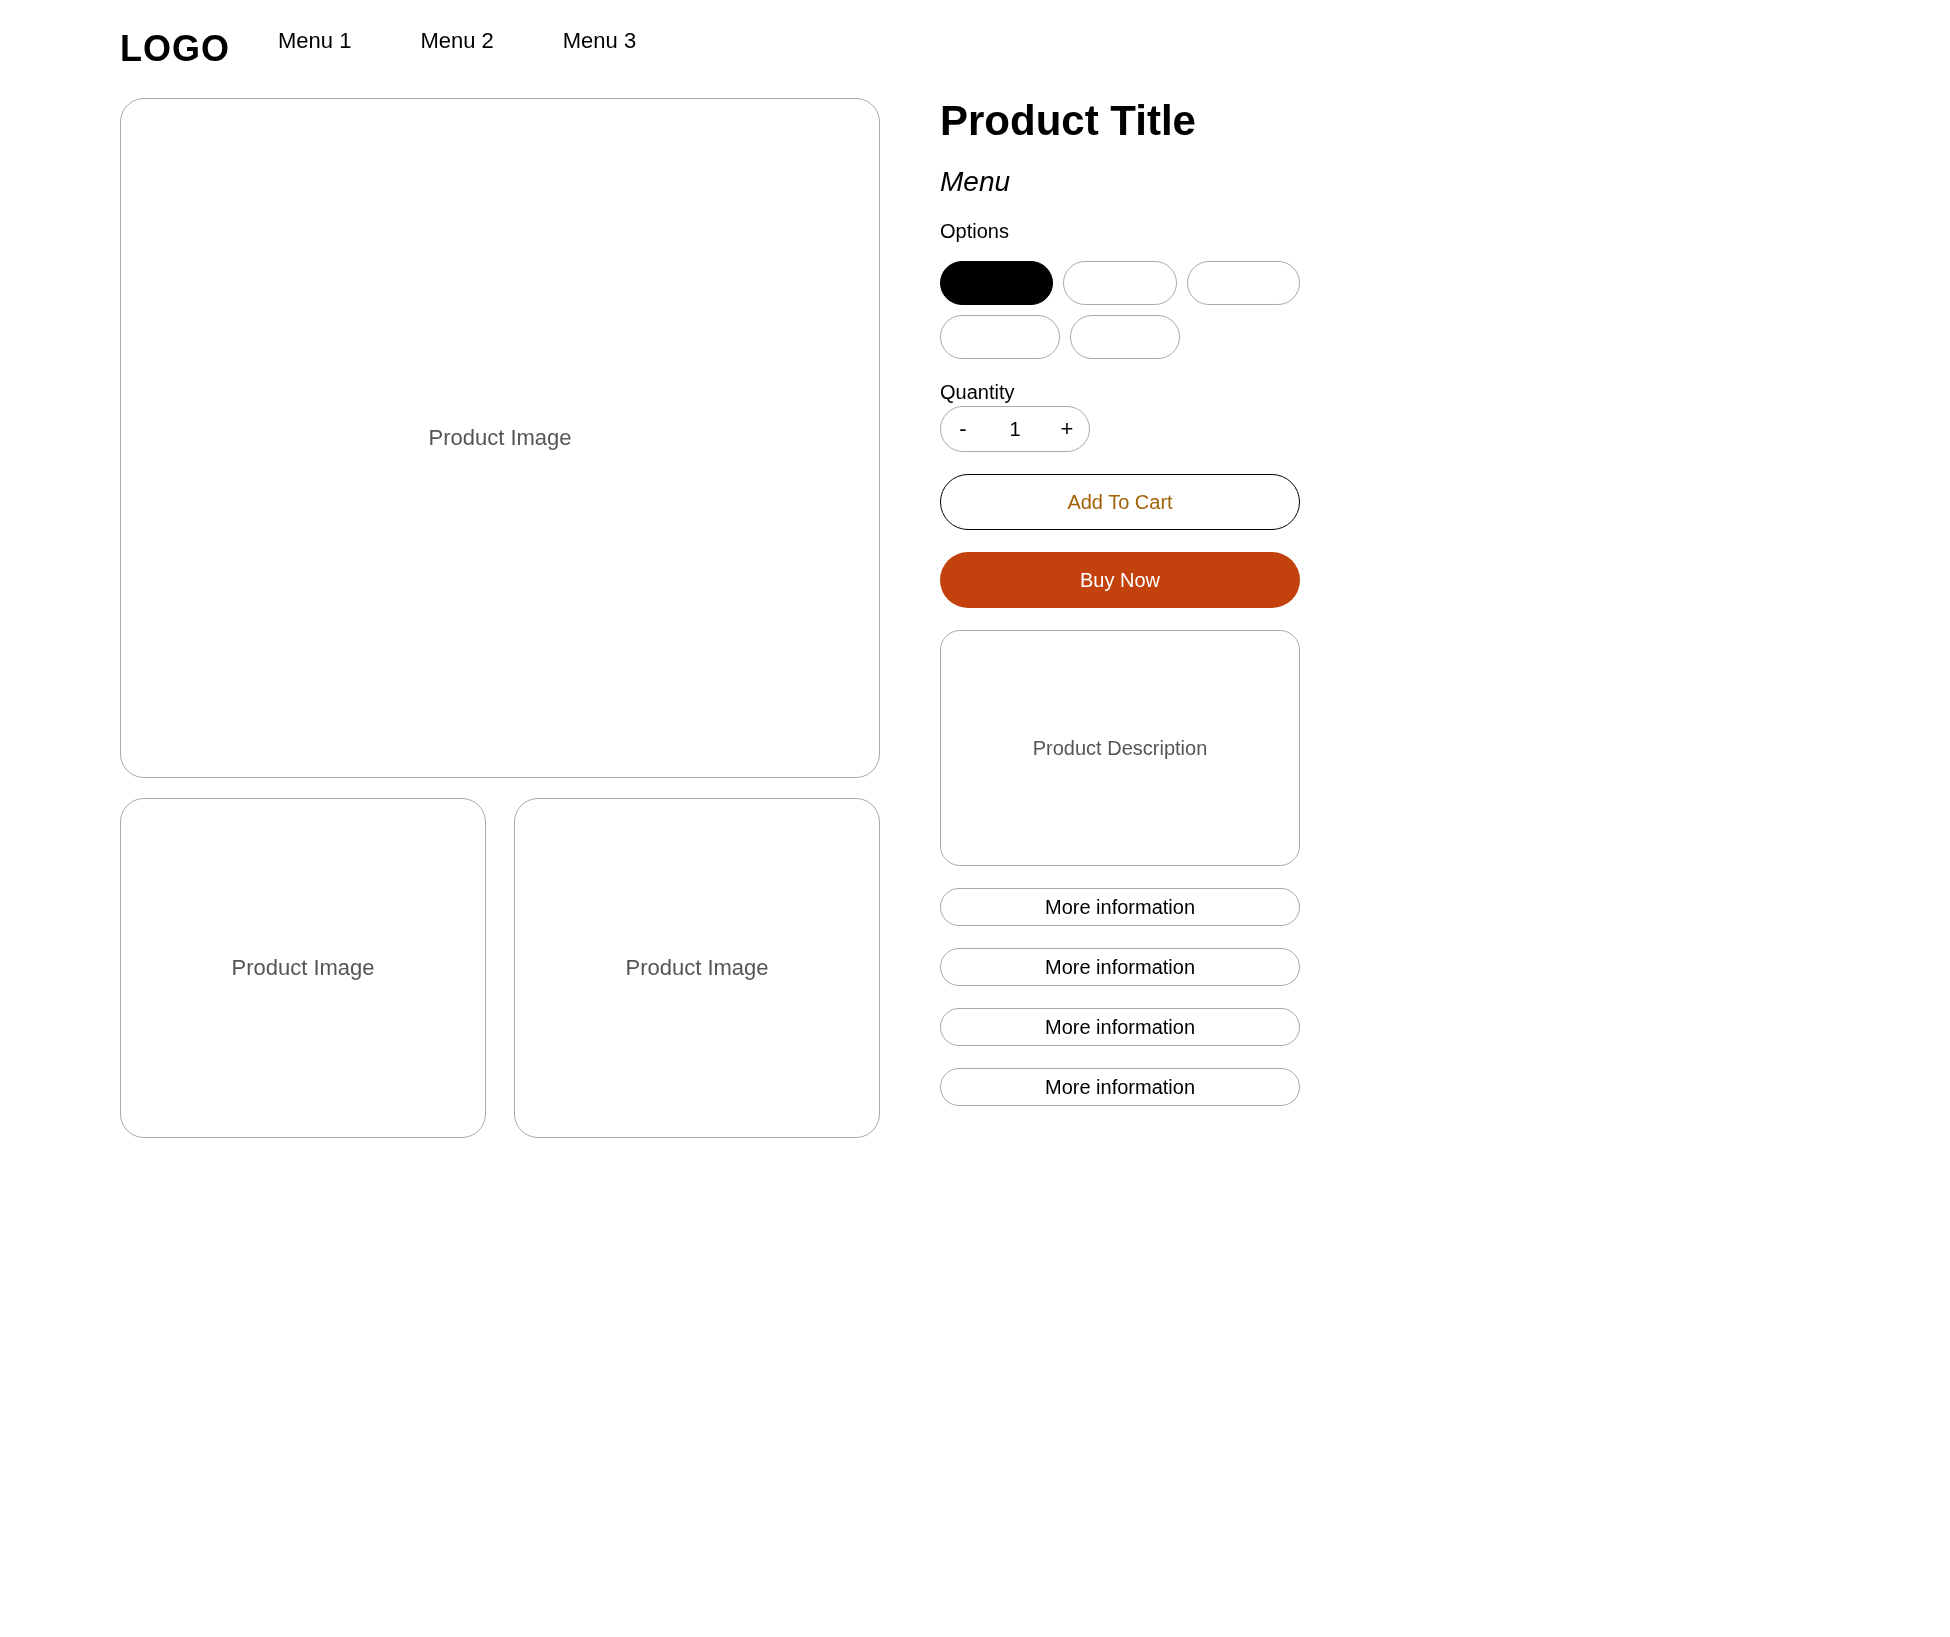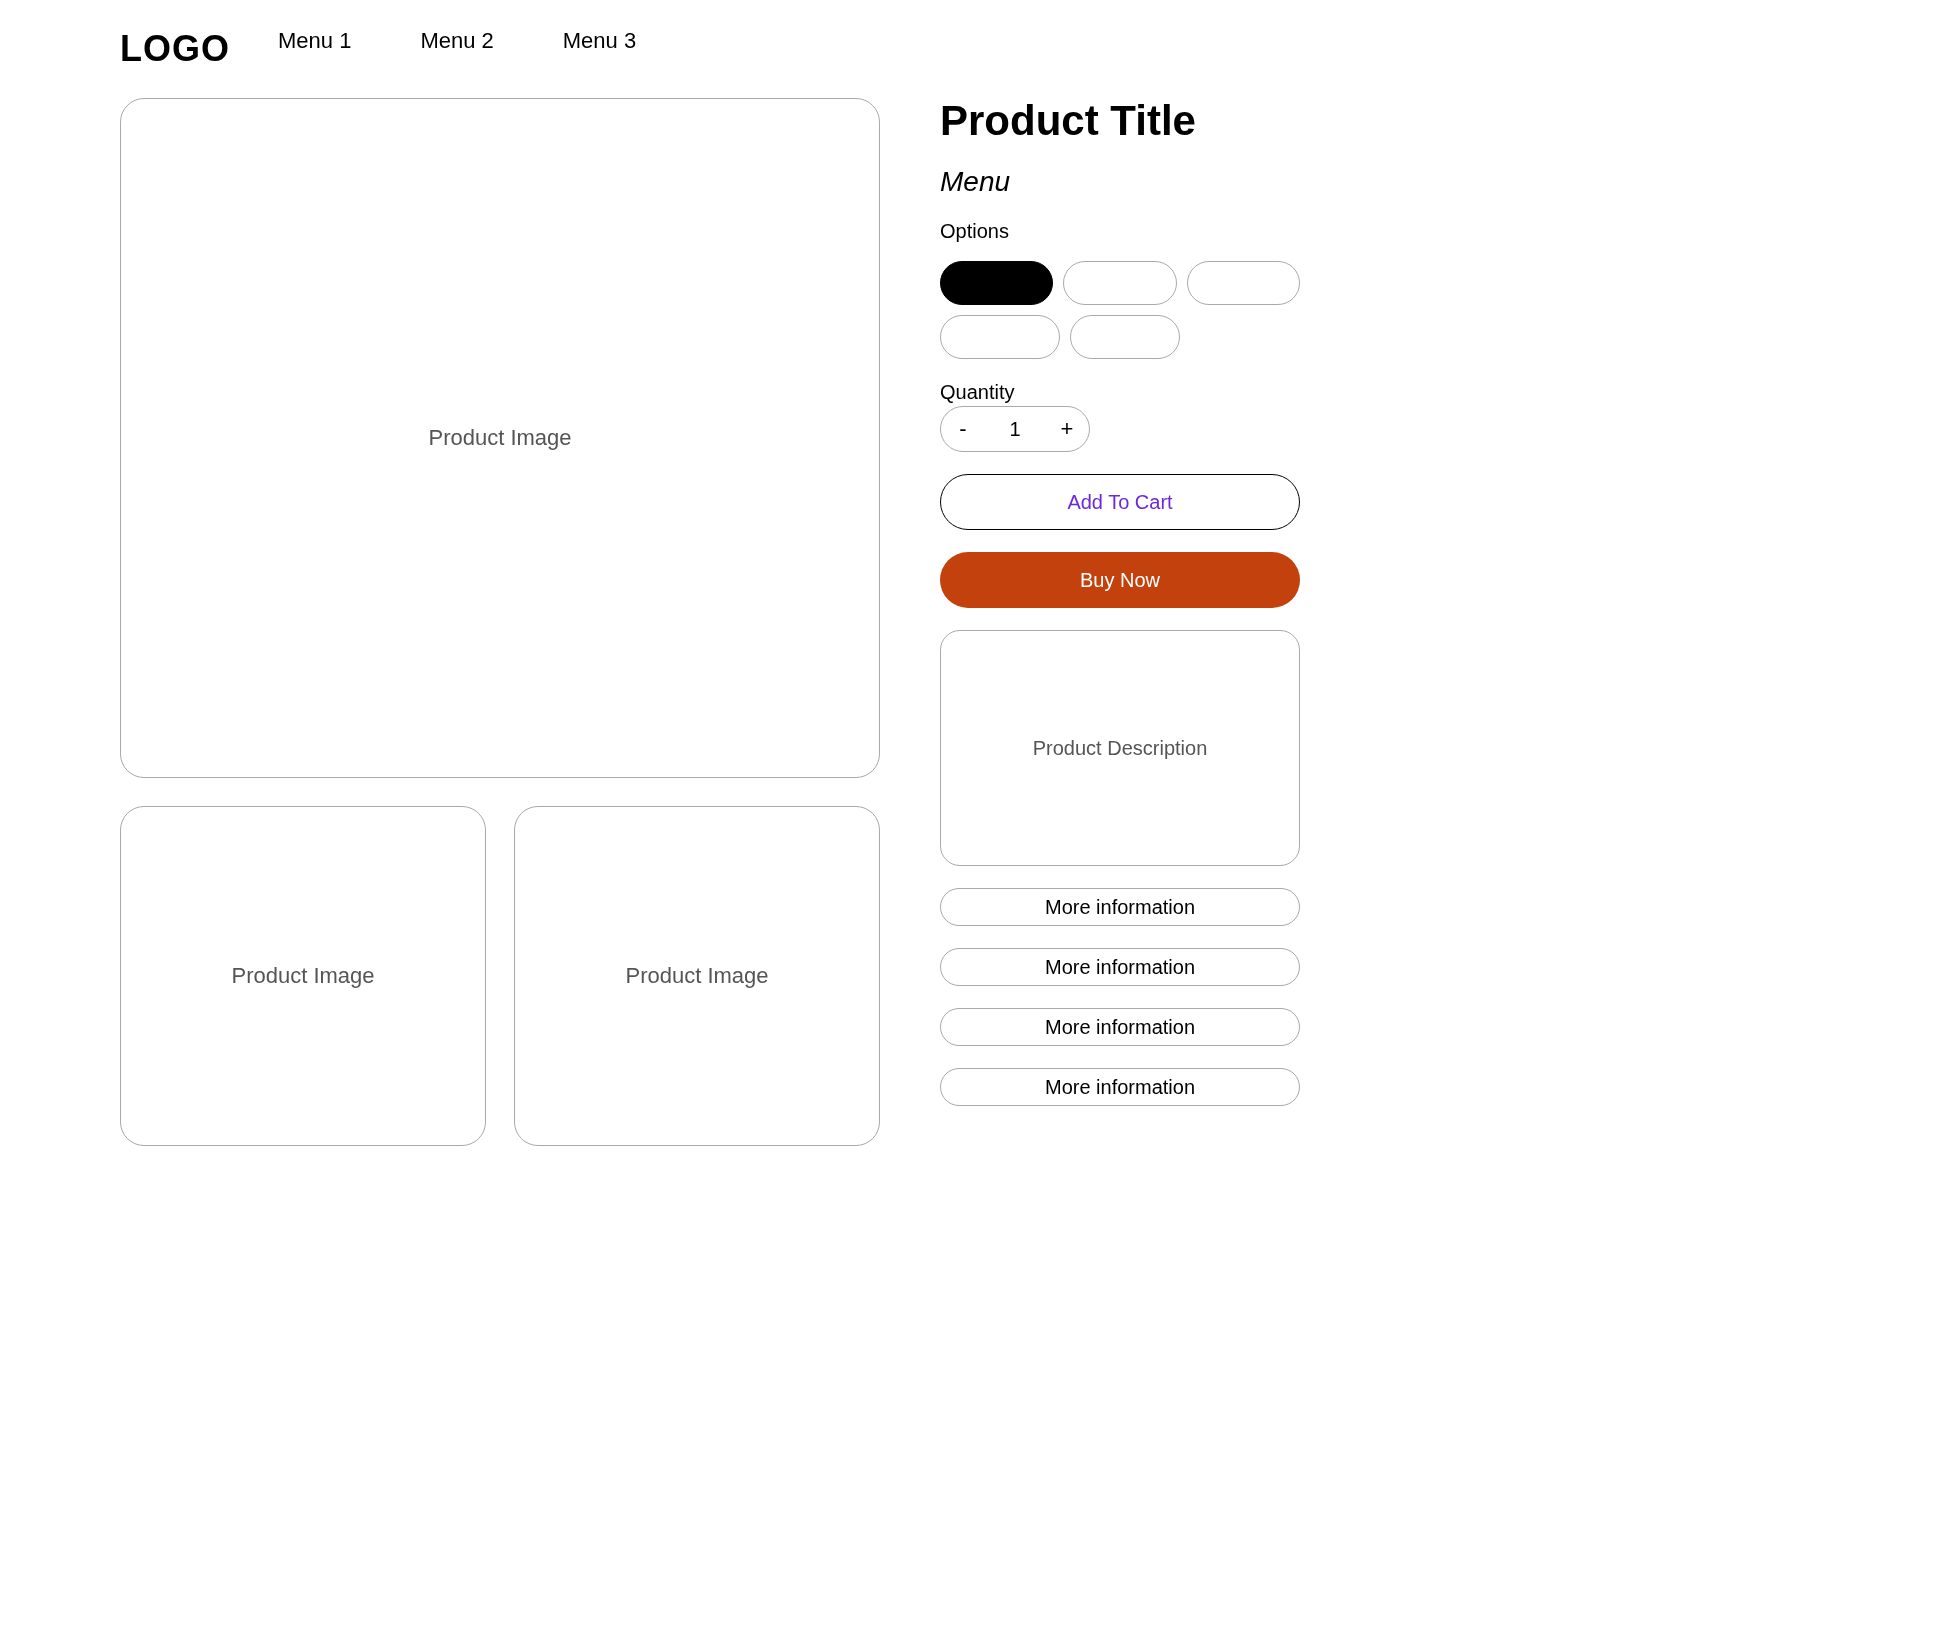--- a/index.html
+++ b/index.html
@@ -44,21 +44,21 @@
     .main {
       display: flex;
       gap: 60px;
       padding: 0 120px 60px 120px;
     }
 
     
     .left-column {
       display: flex;
       flex-direction: column;
-      gap: 28px;
+      gap: 20px;
       flex: 1;
       max-width: 760px;
     }
 
     .product-image-main {
       border: 1.5px solid #aaa;
       border-radius: 24px;
       display: flex;
       align-items: center;
       justify-content: center;
@@ -161,21 +161,21 @@
 
     .qty-value {
       flex: 1;
       text-align: center;
       font-size: 20px;
     }
 
     .btn-add-to-cart {
       border: 1.5px solid #000;
       background: #fff;
-      color: #6d28d9;
+      color: #a16207;
       border-radius: 50px;
       height: 56px;
       font-size: 20px;
       cursor: pointer;
       width: 100%;
     }
 
     .btn-buy-now {
       border: none;
       background: #c2410c;

